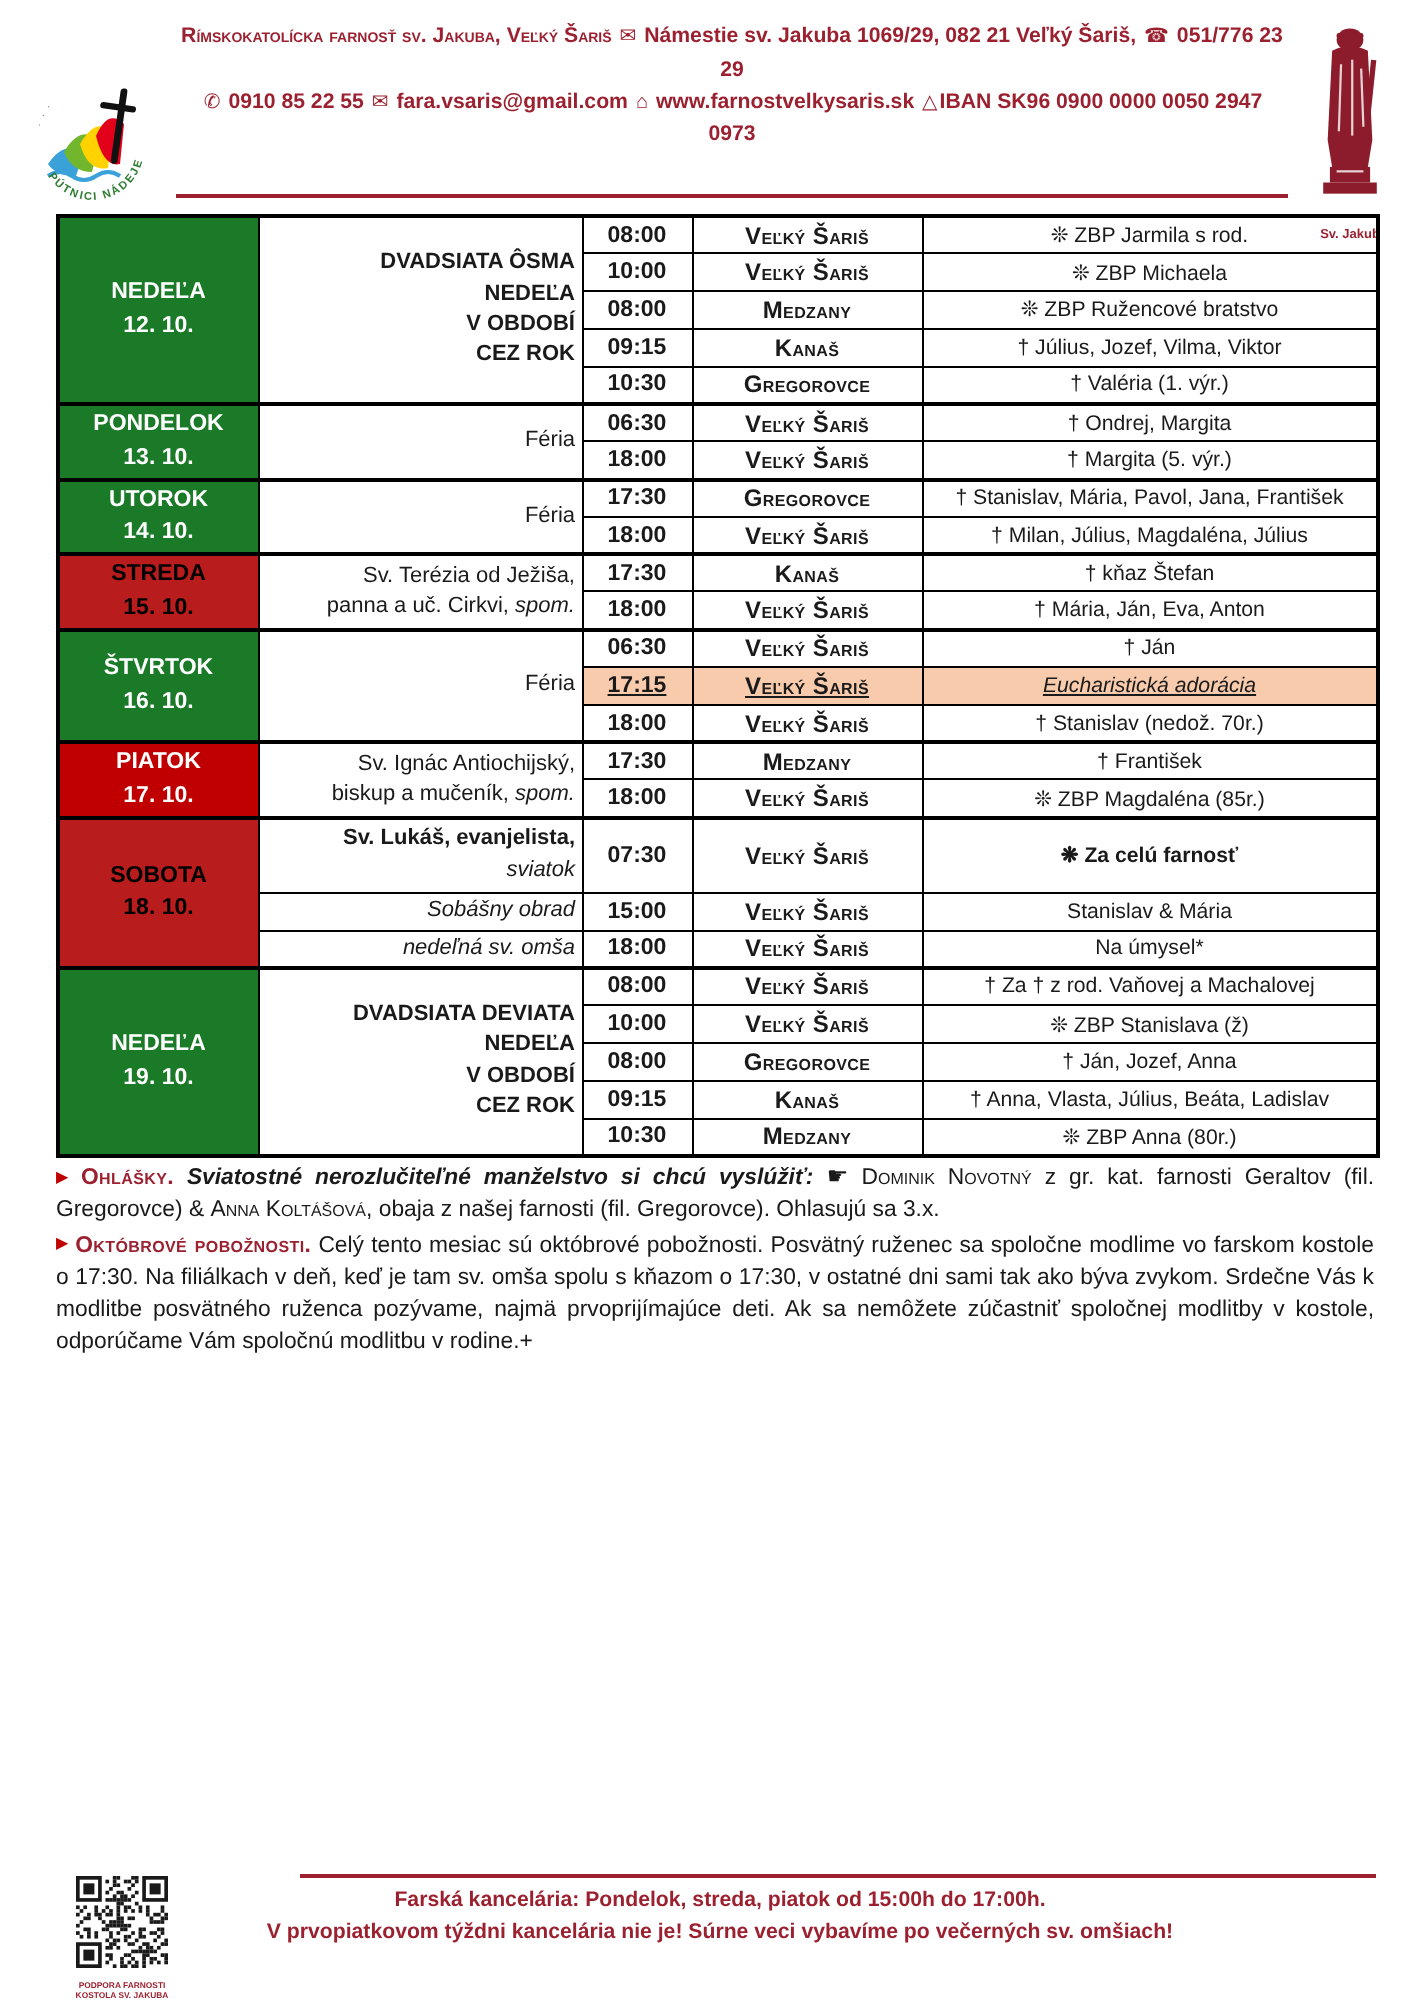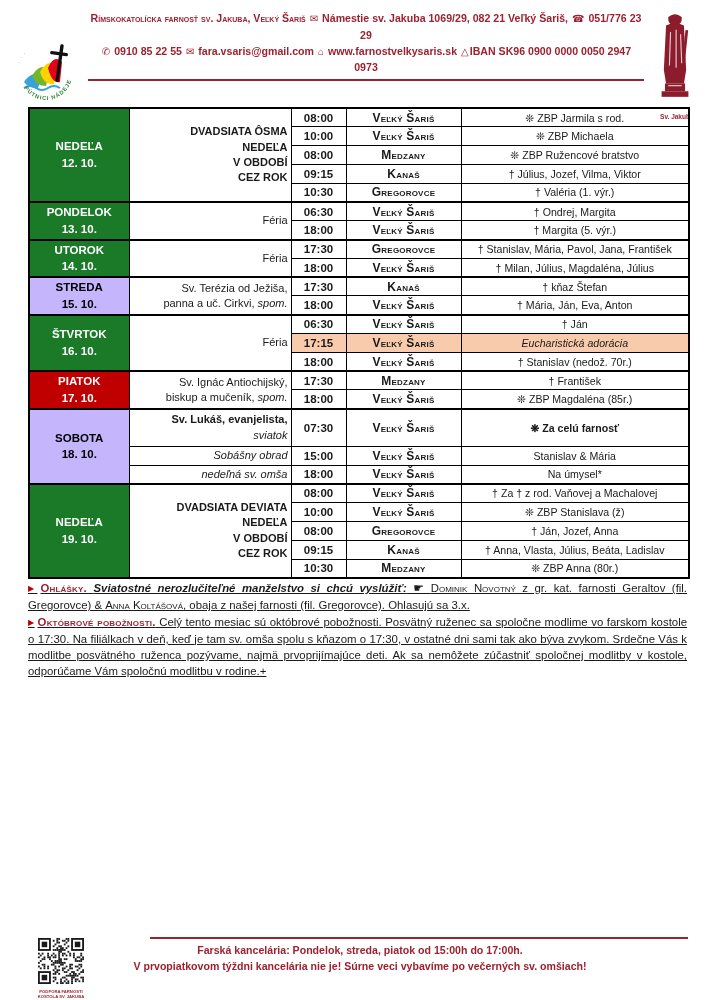--- a/index.html
+++ b/index.html
@@ -8,51 +8,51 @@
   *{margin:0;padding:0;box-sizing:border-box;}
   html,body{background:#e8e8e8;}
   .page{
     position:relative;width:707px;height:1000px;background:#ffffff;margin:0 auto;
     font-family:"Liberation Sans", sans-serif;color:var(--ink);overflow:hidden;
   }
   
   .contact{
     position:absolute;top:10px;left:88px;width:556px;text-align:center;
     font-size:10.6px;font-weight:bold;color:var(--maroon);line-height:1.55;
-    border-bottom:2px solid var(--maroon);padding-bottom:3px;
+    border-bottom:2px solid var(--maroon);padding-bottom:21px;
   }
   .contact .sc{font-variant:small-caps;}
   .contact .ic{font-weight:normal;font-size:10px;padding:0 1px;}
   .title{
     position:absolute;top:52px;left:80px;width:556px;text-align:center;
     color:var(--red);font-weight:bold;font-size:17px;line-height:1.45;letter-spacing:.2px;
   }
   .logo{position:absolute;left:12px;top:36px;width:66px;height:70px;}
   .statue{position:absolute;left:648px;top:12px;width:54px;height:112px;text-align:center;}
   .statue-caption{font-size:6.5px;color:var(--maroon);font-weight:bold;margin-top:1px;}
   
   table.sched{position:absolute;left:28px;top:107px;width:660px;border-collapse:collapse;table-layout:fixed;}
   table.sched td{border:1px solid #000;vertical-align:middle;padding:0 3px;height:18.8px;overflow:hidden;}
   tr.group-start td{border-top:2px solid #000;}
   table.sched{border:2px solid #000;}
   td.day-cell{font-weight:bold;text-align:center;font-size:11.5px;line-height:1.45;}
   td.day-cell.green{background:var(--green);color:#fff;}
   td.day-cell.red{background:var(--red);color:#fff;margin-left:12px;}
-  td.day-cell.white{background:#c4b5fd;color:#000;}
+  td.day-cell.white{background:#b91c1c;color:#000;}
   td.desc-cell{text-align:right;font-size:11px;line-height:1.4;}
   td.time-cell{font-weight:bold;text-align:center;font-size:11.5px;}
   td.place-cell{font-weight:bold;text-align:center;font-size:12px;font-variant:small-caps;letter-spacing:.2px;}
   td.intent-cell{text-align:center;font-size:10.6px;}
-  td.hl{background:var(--hl);}
+  td.hl{background:var(--hl);text-decoration:underline;}
   tr.tall td{height:37.5px;}
   .s-b{font-weight:bold;} .s-i{font-style:italic;} .s-bi{font-weight:bold;font-style:italic;}
   .s-sc{font-variant:small-caps;} .s-n{}
   
   .notices{position:absolute;left:28px;top:580px;width:661px;font-size:11.4px;line-height:1.43;text-align:justify;}
-  .notices p{margin:0 2px 1px 0;text-decoration:underline;}
+  .notices p{margin:0 2px 1px 0;}
   .s-arrow{color:var(--red);font-size:8px;vertical-align:1.5px;margin-right:3px;}
   .s-lead{color:var(--maroon);font-weight:bold;font-variant:small-caps;letter-spacing:.2px;}
   .s-ptr{font-size:12px;}
   
   .footer-rule{position:absolute;left:150px;top:937px;width:538px;height:2px;background:var(--maroon);}
   .footer-text{position:absolute;left:60px;top:943px;width:600px;text-align:center;color:var(--maroon);
     font-weight:bold;font-size:10.6px;line-height:1.5;}
   .footer-text .it{font-style:italic;}
   .qr-wrap{position:absolute;left:35px;top:938px;width:52px;text-align:center;}
   .qr-caption{font-size:4.2px;color:var(--maroon);font-weight:bold;line-height:1.3;margin-top:1px;}

